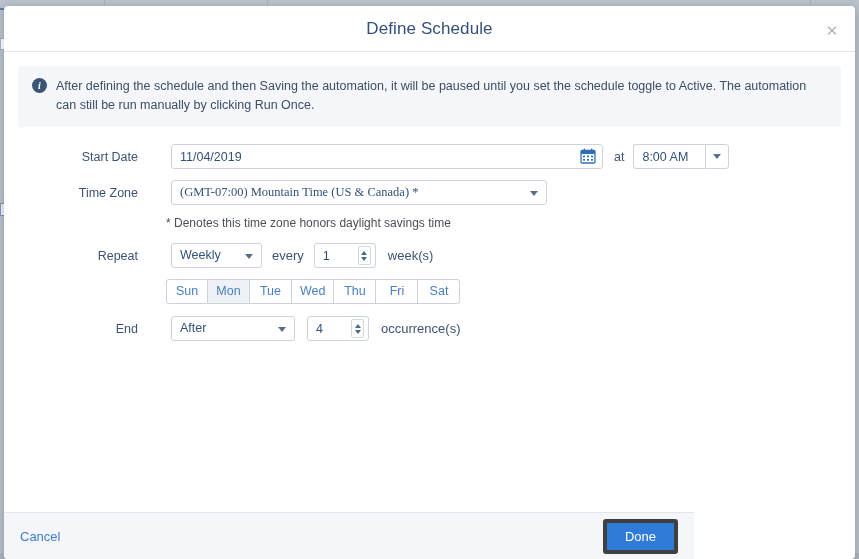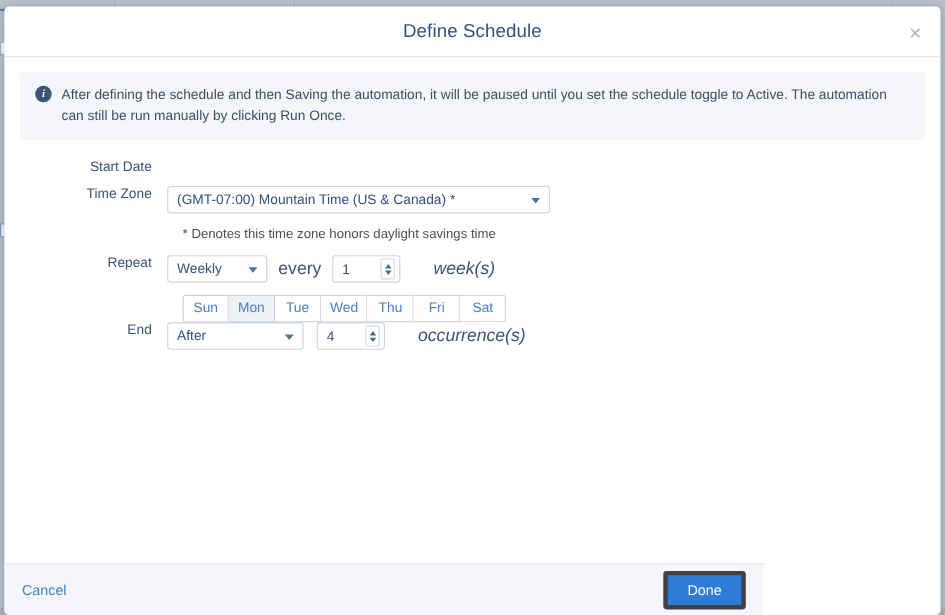--- a/index.html
+++ b/index.html
@@ -101,22 +101,23 @@
     font-size: 12.5px;
     color: #3d4e66;
     line-height: 1.52;
     max-width: 785px;
   }
 
   
   .form { padding-top: 17px; }
   .frow {
     display: flex;
-    align-items: flex-start;
+    align-items: center;
     margin-bottom: 11px;
+    gap: 19px;
   }
   .flabel {
     width: 148px;
     text-align: right;
     padding-right: 14px;
     font-size: 12.5px;
     color: #3c5374;
   }
   .fcontrol { display: flex; align-items: center; }
 
@@ -165,46 +166,46 @@
   .time-btn .caret { border-top-color: #53718f; }
 
   
   .sel-wrap { position: relative; display: inline-block; }
   .sel {
     appearance: none;
     -webkit-appearance: none;
     padding-right: 26px;
     cursor: pointer;
   }
-  .sel-tz { width: 348px; }
+  .sel-tz { width: 376px; font-family: Liberation Serif, serif; }
   .sel-repeat { width: 91px; }
   .sel-end { width: 124px; }
   .caret {
     position: absolute;
     right: 9px; top: 11px;
     width: 0; height: 0;
     border-left: 4px solid transparent;
     border-right: 4px solid transparent;
     border-top: 5px solid #53718f;
     pointer-events: none;
   }
   .time-btn .caret { position: static; }
 
   .note {
     font-size: 12px;
     color: #4a4f57;
     margin: 2px 0 13px 162px;
   }
 
   .every-label, .unit-label {
-    font-size: 16px;
+    font-size: 13px;
     color: #3c5374;
   }
   .every-label { margin: 0 10px; }
-  .unit-label { margin-left: 30px; font-style: italic; }
+  .unit-label { margin-left: 12px; }
 
   .num-wrap { position: relative; display: inline-block; }
   .num { width: 62px; padding-right: 22px; }
   .spin {
     position: absolute;
     right: 5px; top: 3px;
     width: 13px; height: 19px;
     border: 1px solid #d2d8e1;
     border-radius: 2px;
     background: #fff;
@@ -220,21 +221,21 @@
     border-bottom: 4px solid #4a6a8d;
   }
   .spin .down {
     width: 0; height: 0;
     border-left: 3.5px solid transparent;
     border-right: 3.5px solid transparent;
     border-top: 4px solid #4a6a8d;
   }
 
   
-  .days { display: flex; margin-left: 162px; }
+  .days { display: flex; margin-left: 162px; margin-bottom: 12px; }
   .day {
     min-width: 42px;
     height: 25px;
     border: 1px solid #ccd3dd;
     border-left: none;
     background: #fff;
     color: #4a7fc1;
     font-size: 12.5px;
     line-height: 23px;
     text-align: center;
@@ -300,20 +301,44 @@
 
     <div class="info-banner">
       <div class="info-icon">i</div>
       <div class="info-text">After defining the schedule and then Saving the automation, it will be paused until you set the schedule toggle to Active. The automation can still be run manually by clicking Run Once.</div>
     </div>
 
     <div class="form">
 
       <div class="frow">
         <div class="flabel">Start Date</div>
+        <div class="fcontrol">
+          <div class="date-wrap">
+            <input class="txt date-input" type="text" value="11/04/2019" style="">
+            <svg class="cal-icon" viewBox="0 0 16 16">
+              <rect x="1" y="2.5" width="14" height="12.5" rx="1.2" fill="none" stroke="#2f6fb8" stroke-width="1.3"></rect>
+              <rect x="1" y="2.5" width="14" height="3.4" rx="1.2" fill="#2f6fb8"></rect>
+              <rect x="3.6" y="0.6" width="1.5" height="3" rx=".5" fill="#2f6fb8"></rect>
+              <rect x="10.9" y="0.6" width="1.5" height="3" rx=".5" fill="#2f6fb8"></rect>
+              <rect x="3" y="7.6" width="2" height="1.7" fill="#2f6fb8"></rect>
+              <rect x="7" y="7.6" width="2" height="1.7" fill="#2f6fb8"></rect>
+              <rect x="11" y="7.6" width="2" height="1.7" fill="#2f6fb8"></rect>
+              <rect x="3" y="11" width="2" height="1.7" fill="#2f6fb8"></rect>
+              <rect x="7" y="11" width="2" height="1.7" fill="#2f6fb8"></rect>
+              <rect x="11" y="11" width="2" height="1.7" fill="#2f6fb8"></rect>
+            </svg>
+          </div>
+          <span class="at-label">at</span>
+          <div class="time-wrap">
+            <input class="txt time-input" type="text" value="8:00 AM" style="">
+            <div class="time-btn">
+              <span class="caret"></span>
+            </div>
+          </div>
+        </div>
       </div>
 
       <div class="frow">
         <div class="flabel">Time Zone</div>
         <div class="fcontrol">
           <div class="sel-wrap">
             <select class="sel sel-tz">
               <option>(GMT-07:00) Mountain Time (US &amp; Canada) *</option>
             </select>
             <span class="caret"></span>

